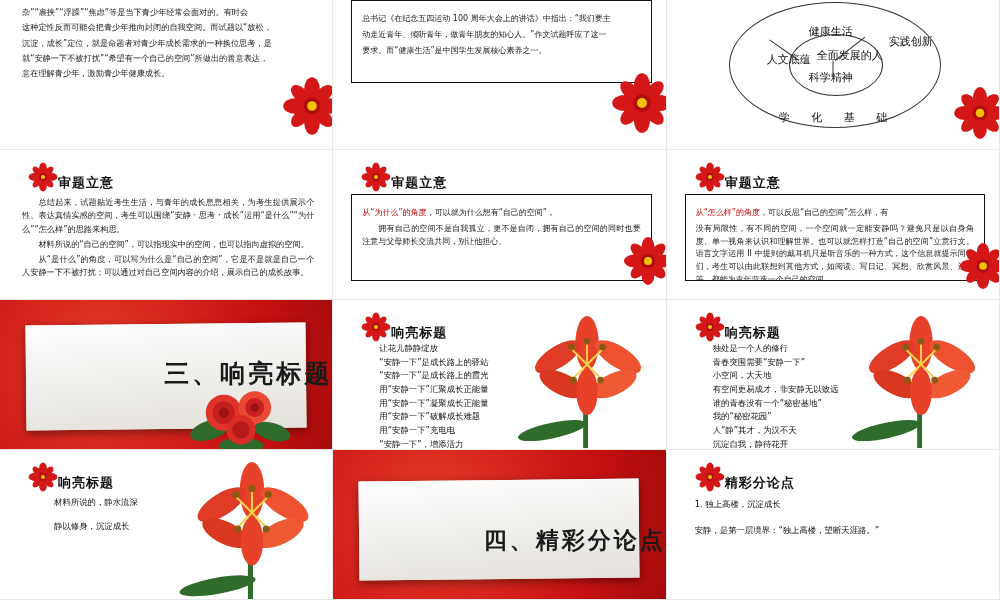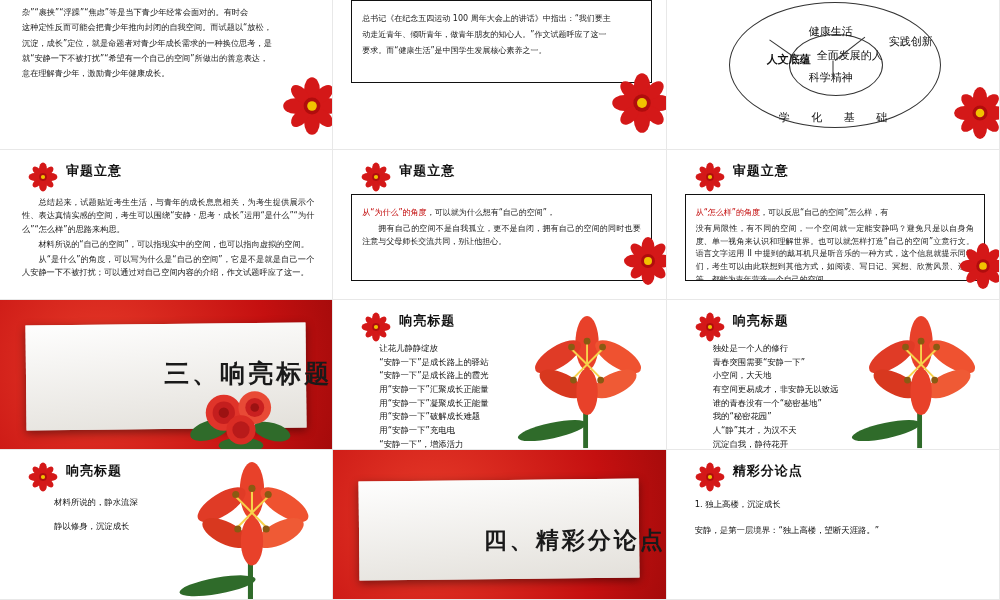--- a/index.html
+++ b/index.html
@@ -33,22 +33,21 @@
   .slide.red {
     background: #d81f1f;
     background-image: radial-gradient(circle at 30% 45%, #e83c2a 0%, #c51010 70%, #a50b0b 100%);
   }
   
   .sec-head {
     position: absolute;
     top: 12px;
     left: 28px;
     display: flex;
-    align-items: flex-start;
-    gap: 8px;
+    align-items: flex-end;
     z-index: 5;
   }
   .sec-head .title {
     font-size: 13px;
     font-weight: bold;
     color: #111;
     letter-spacing: 1px;
   }
   
   .body-text {
@@ -207,21 +206,21 @@
   </div>
 
   <div class="slide">
     <div class="diagram">
       <div class="ellipse" style="left:62px; top:2px; width:210px; height:124px;"></div>
       <div class="ellipse" style="left:122px; top:34px; width:92px; height:60px;"></div>
       <div class="d-label" style="left:142px; top:24px;">健康生活</div>
       <div class="d-label" style="left:150px; top:48px;">全面发展的人</div>
       <div class="d-label" style="left:152px; top:58px;" style2="">&nbsp;</div>
       <div class="d-label" style="left:222px; top:34px;">实践创新</div>
-      <div class="d-label" style="left:100px; top:52px;font-weight:bold;">人文底蕴</div>
+      <div class="d-label" style="left:100px; top:52px;">人文底蕴</div>
       <div class="d-label" style="left:142px; top:70px;">科学精神</div>
       <div class="dline" style="left:168px; top:60px; width:38px; transform: rotate(-38deg);"></div>
       <div class="dline" style="left:132px; top:60px; width:36px; transform: rotate(215deg);"></div>
       <div class="dline" style="left:166px; top:60px; width:16px; transform: rotate(90deg);"></div>
       <div class="d-label" style="left:112px; top:110px; letter-spacing:9px;">学 化 基 础</div>
     </div>
     <svg class="flower-big" style="left:286px; top:86px; width:54px; height:54px;" viewBox="0 0 100 100">
       <g fill="#d41818">
         <ellipse cx="50" cy="22" rx="13" ry="20"></ellipse>
         <ellipse cx="78" cy="50" rx="20" ry="13"></ellipse>
@@ -251,21 +250,21 @@
           <ellipse cx="30" cy="30" rx="18" ry="11" transform="rotate(45 30 30)"></ellipse>
         </g>
         <circle cx="50" cy="50" r="13" fill="#b00d0d"></circle>
           <circle cx="50" cy="50" r="7" fill="#f2c200"></circle>
       </svg>
       <span class="title">审题立意</span>
     </div>
     <div class="body-text" style="top:46px;">
       <p>总结起来，试题贴近考生生活，与青年的成长息息相关，为考生提供展示个性、表达真情实感的空间，考生可以围绕“安静 · 思考 · 成长”运用“是什么”“为什么”“怎么样”的思路来构思。</p>
       <p>材料所说的“自己的空间”，可以指现实中的空间，也可以指向虚拟的空间。</p>
-      <p>从“是什么”的角度，可以写为什么是“自己的空间”，它是不是就是自己一个人安静一下不被打扰；可以通过对自己空间内容的介绍，作文试题呼应了这一。</p>
+      <p>从“是什么”的角度，可以写为什么是“自己的空间”，它是不是就是自己一个人安静一下不被打扰；可以通过对自己空间内容的介绍，展示自己的成长故事。</p>
     </div>
   </div>
 
   <div class="slide">
     <div class="sec-head">
       <svg class="flower-small" style="position:relative; top:0; left:0; width:30px; height:30px;" viewBox="0 0 100 100">
         <g fill="#d41818">
           <ellipse cx="50" cy="22" rx="13" ry="20"></ellipse>
             <ellipse cx="78" cy="50" rx="20" ry="13"></ellipse>
           <ellipse cx="50" cy="78" rx="13" ry="20"></ellipse>

